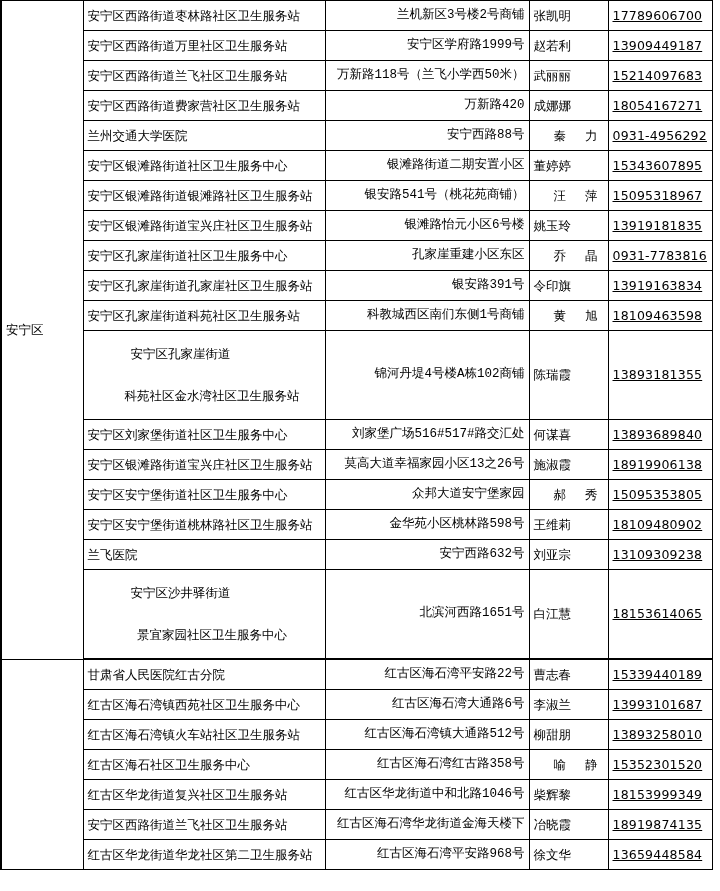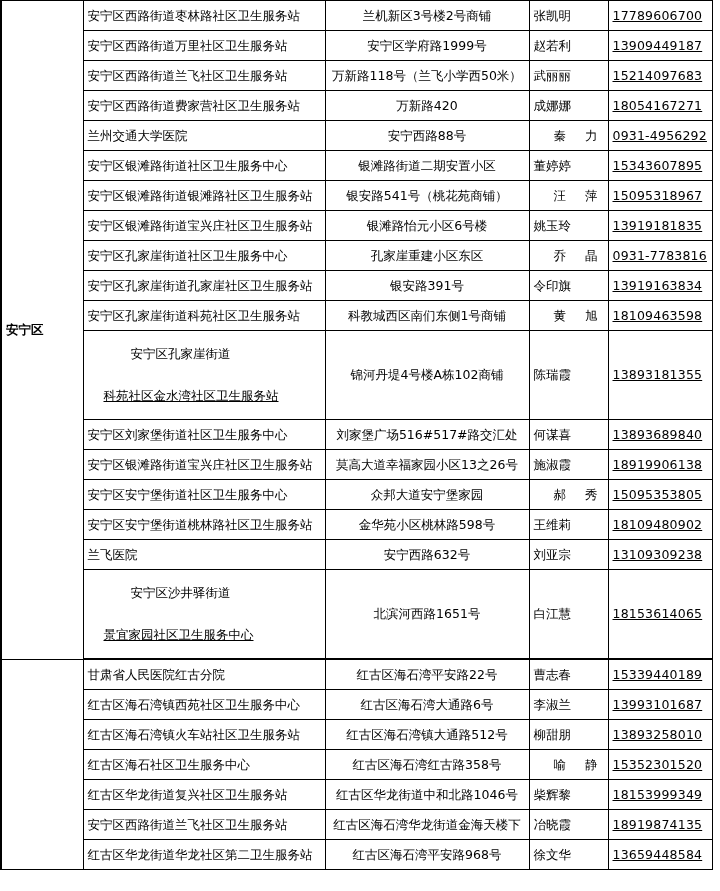--- a/index.html
+++ b/index.html
@@ -41,33 +41,34 @@
   col.c-region { width: 82px; }
   col.c-org    { width: 242px; }
   col.c-addr   { width: 204px; }
   col.c-person { width: 79px; }
   col.c-phone  { width: 104px; }
 
   td.region {
     border-left: 0;
     border-right: 2px solid #000;
     font-size: 13px;
-    font-weight: bold;
+    font-weight: normal;
     vertical-align: top;
     padding-top: 1px;
     padding-left: 4px;
     letter-spacing: 0px;
   }
   td.org {
     font-size: 12.5px;
     text-align: left;
   }
   td.addr {
     font-size: 12.5px;
-    text-align: center;
+    text-align: right;
+    font-family: Liberation Mono, monospace;
   }
   td.person {
     font-size: 13px;
     text-align: left;
     padding-left: 5px;
   }
   td.person.spread {
     text-align: justify;
     text-align-last: justify;
     padding-left: 24px;
@@ -82,21 +83,21 @@
   tr.r-normal td { height: 29px; }
   tr.r-tall td { height: 88px; }
   tr.r-sectionbreak td { border-bottom: 2px solid #000; }
 
   .multiline {
     white-space: normal;
     line-height: 1.15;
   }
   .ml-first { display: block; text-align: left; margin-left: 43px; }
   .ml-gap  { display: block; height: 26px; }
-  .ml-second { display: block; text-align: left; padding-left: 16px; text-decoration: underline; }
+  .ml-second { display: block; text-align: center; padding-left: 16px; }
 
   .num { font-family: "DejaVu Sans", "Liberation Sans", sans-serif; text-decoration: underline; }
 </style>
 </head>
 <body>
 
 <div id="sheet">
   <table class="grid">
     <colgroup>
       <col class="c-region">

